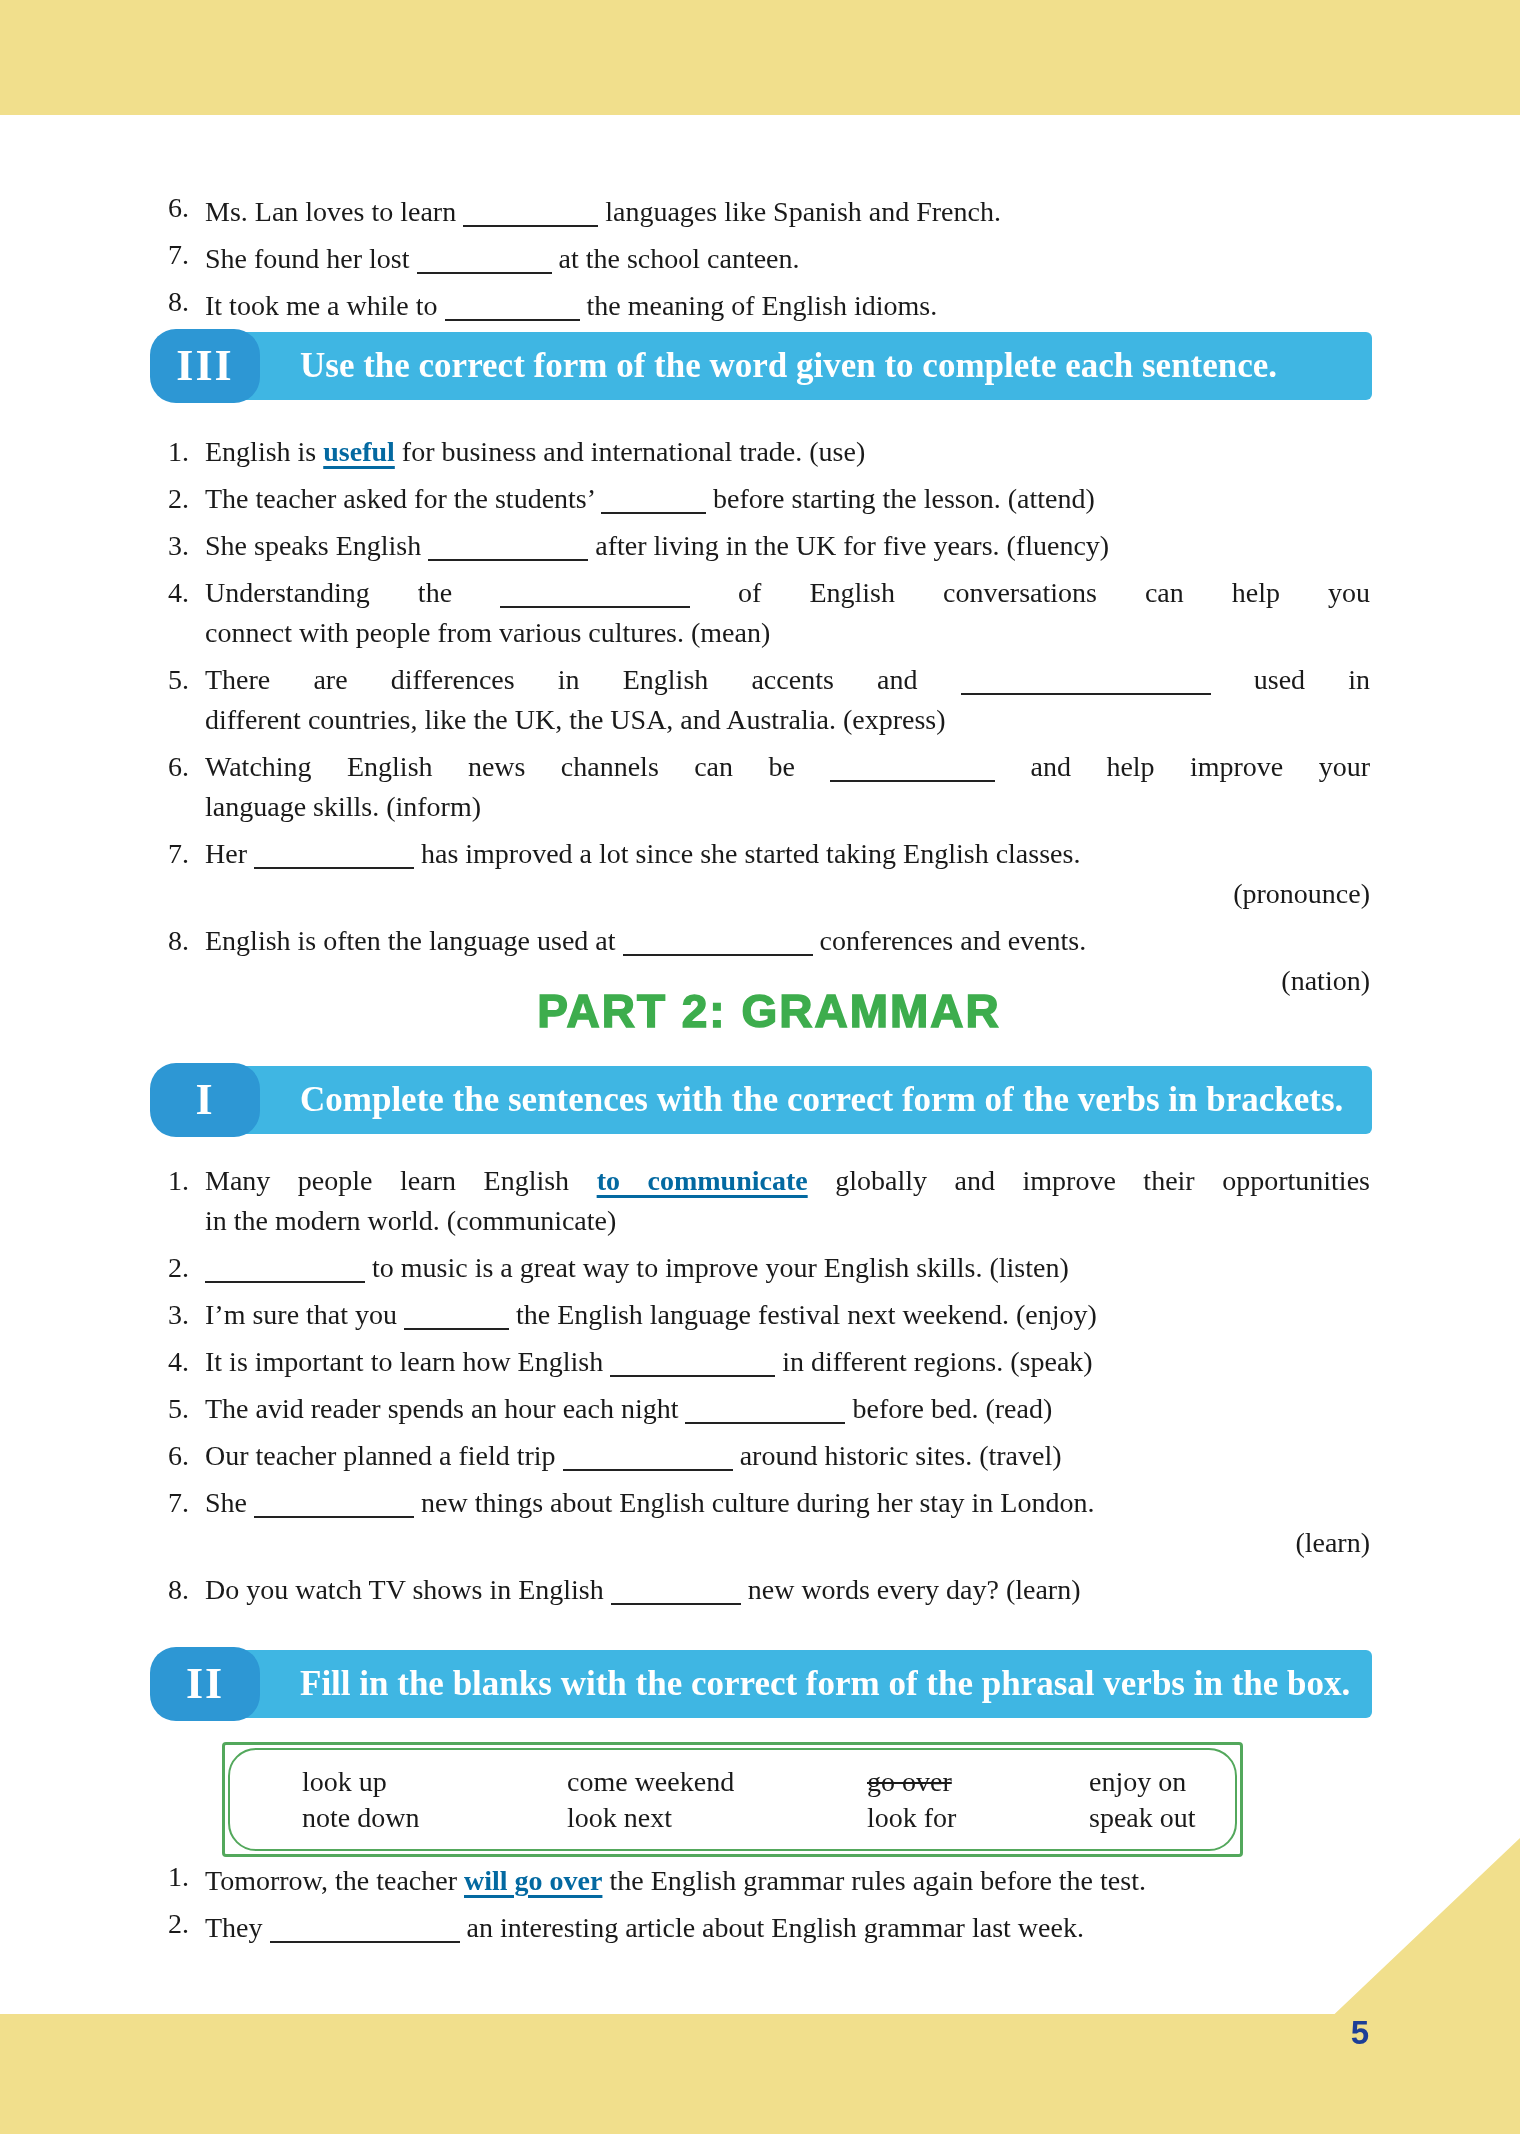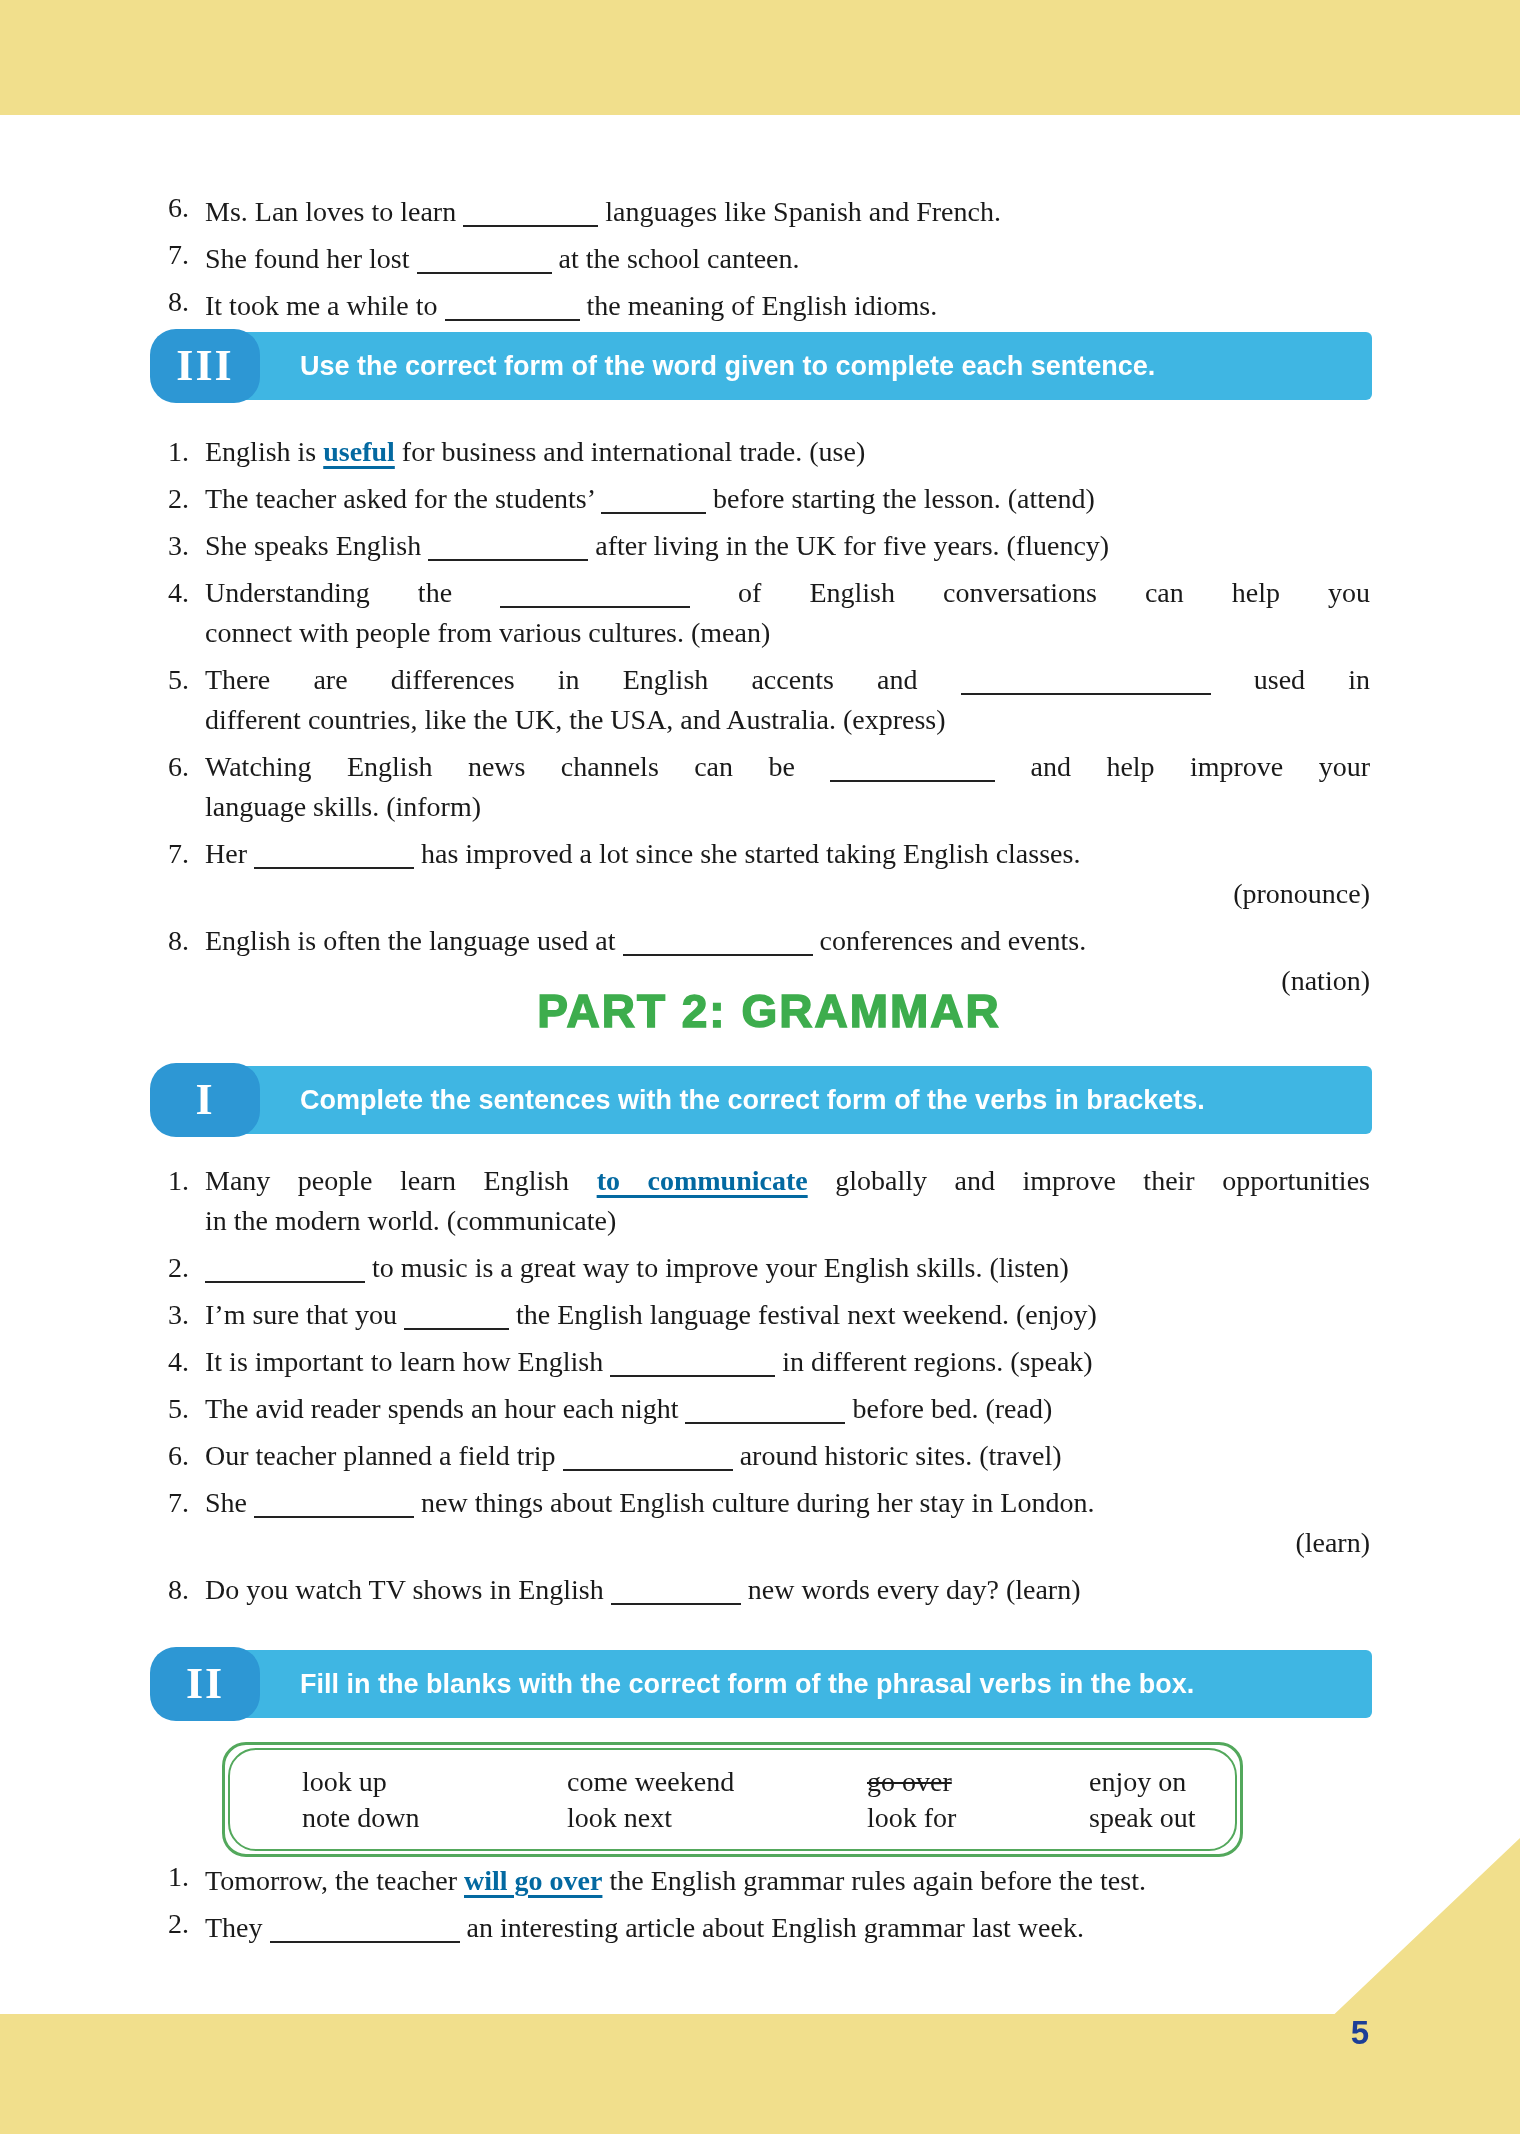--- a/index.html
+++ b/index.html
@@ -51,35 +51,35 @@
   }
   .badge{
     position:absolute;left:-55px;top:-3px;width:110px;height:74px;
     background:#2d97d4;border-radius:26px;
     color:#ffffff;font-weight:bold;font-size:44px;line-height:74px;
     text-align:center;letter-spacing:2px;
     font-family:"Liberation Serif", serif;
   }
   .banner-title{
     padding-left:95px;line-height:68px;
-    color:#ffffff;font-weight:bold;font-size:27px;
-    font-family:Liberation Sans, sans-serif;
+    color:#ffffff;font-weight:bold;font-size:35px;
+    font-family:Liberation Serif, serif;
     white-space:nowrap;
   }
   
   .part-title{
     position:absolute;left:168px;top:984px;width:1202px;text-align:center;
     font-family:"Liberation Sans", sans-serif;
     font-weight:bold;font-size:46px;letter-spacing:2px;color:#3dad4d;
     -webkit-text-stroke:1.5px #3dad4d;
   }
   
   .verb-box{
     position:absolute;left:222px;top:1742px;width:1021px;height:115px;
-    border:3px solid #53a85c;border-radius:24px;padding:3px;box-sizing:border-box;
+    border:3px solid #53a85c;border-radius:4px;padding:3px;box-sizing:border-box;
   }
   .verb-box-inner{
     width:100%;height:100%;box-sizing:border-box;
     border:2px solid #53a85c;border-radius:28px;
     display:grid;grid-template-columns:265px 300px 222px 1fr;
     align-content:center;row-gap:4px;padding-left:72px;
     font-size:28px;
   }
   .verb.struck{text-decoration:line-through;text-decoration-thickness:2px;}
 </style>

